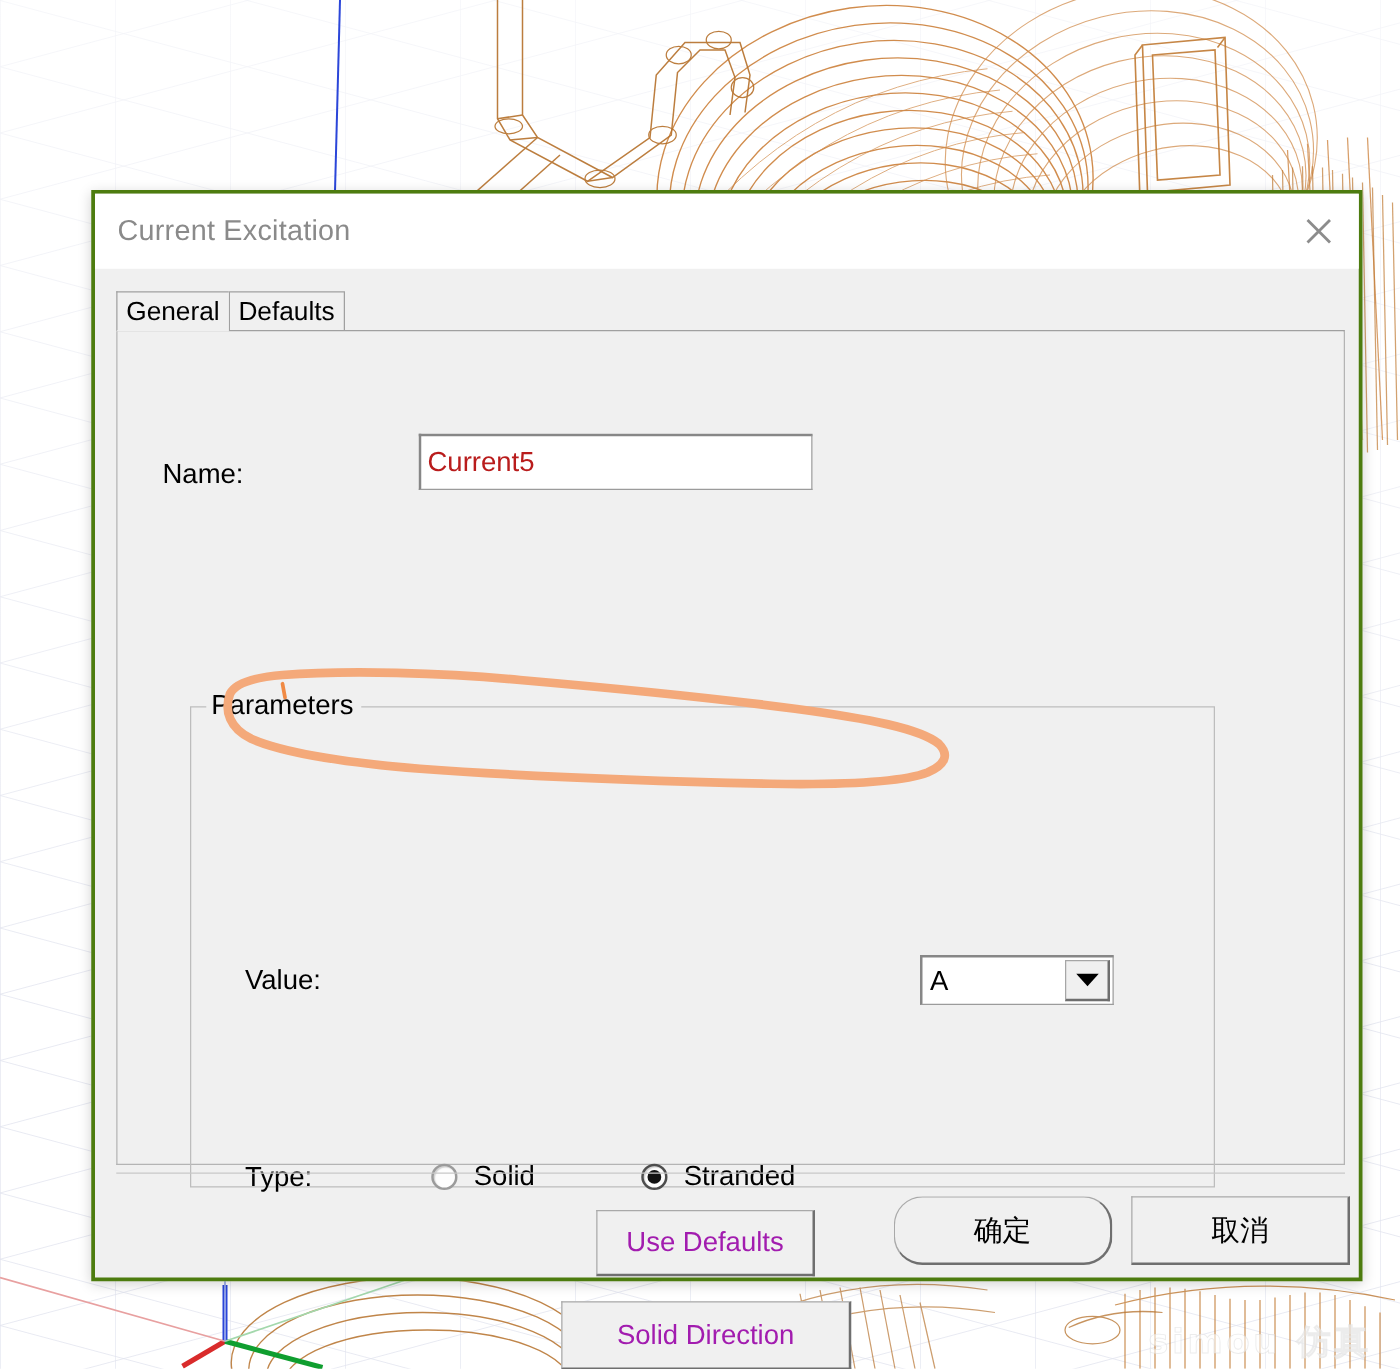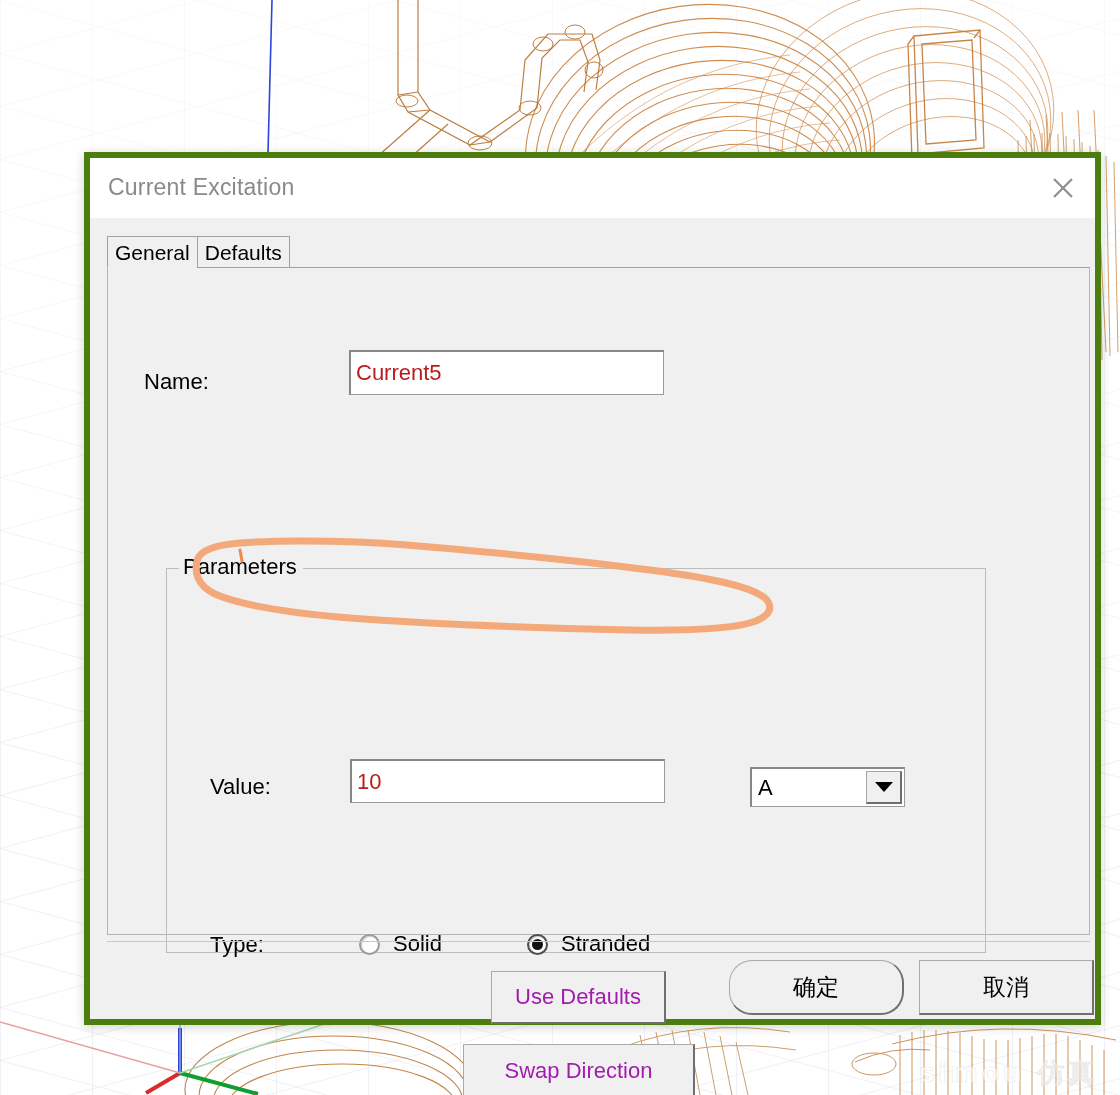--- a/index.html
+++ b/index.html
@@ -16,24 +16,24 @@
     left: 0; top: 0;
     width: 1120px; height: 1095px;
     background: #ffffff;
     overflow: hidden;
   }
   #viewport svg { position: absolute; left: 0; top: 0; }
 
   
   #dialog {
     position: absolute;
-    left: 84px; top: 152px;
+    left: 73px; top: 152px;
     width: 1017px; height: 873px;
     background: #f0f0f0;
-    border: 6px solid #4d7c0f;
+    border: 3px solid #4d7c0f;
     box-shadow: 0 2px 10px rgba(0,0,0,0.18);
   }
   #titlebar {
     height: 60px;
     background: #ffffff;
     position: relative;
   }
   #title-text {
     position: absolute;
     left: 18px; top: 16px;
@@ -436,21 +436,20 @@
 
   <div id="content-panel">
 
     <div class="field-label" style="left:36px; top:101px;">Name:</div>
     <div class="text-input" style="left:241px; top:82px; width:315px; height:45px;">Current5</div>
 
     <div id="params-group">
       <div id="params-legend">Parameters</div>
 
       <div class="field-label" style="left:43px; top:205px;">Value:</div>
-      <div class="text-input" style="left:183px; top:190px; width:315px; height:44px;">10</div>
 
       <div id="unit-combo">
         <span id="unit-value">A</span>
         <span id="unit-arrow-btn">
           <span class="arrow-down"></span>
         </span>
       </div>
 
       <div class="field-label" style="left:43px; top:363px;">Type:</div>
 
@@ -459,21 +458,21 @@
         <span class="radio-label">Solid</span>
       </div>
 
       <div class="radio-row" style="left:360px; top:362px;">
         <span class="radio-outer checked">
           <span class="radio-dot"></span>
         </span>
         <span class="radio-label">Stranded</span>
       </div>
 
-      <div class="push-btn" style="left:296px; top:475px; width:232px; height:55px;">Swap Direction</div>
+      <div class="push-btn" style="left:296px; top:475px; width:232px; height:55px;">Solid Direction</div>
     </div>
 
     <div class="push-btn" style="left:383px; top:703px; width:175px; height:53px;">Use Defaults</div>
   </div>
 
   <div id="footer-sep"></div>
 
   <div class="dlg-btn" style="left:639px; top:802px; width:175px; height:55px;border-radius:23px;">确定</div>
   <div class="dlg-btn" style="left:829px; top:802px; width:175px; height:55px;">取消</div>
 

